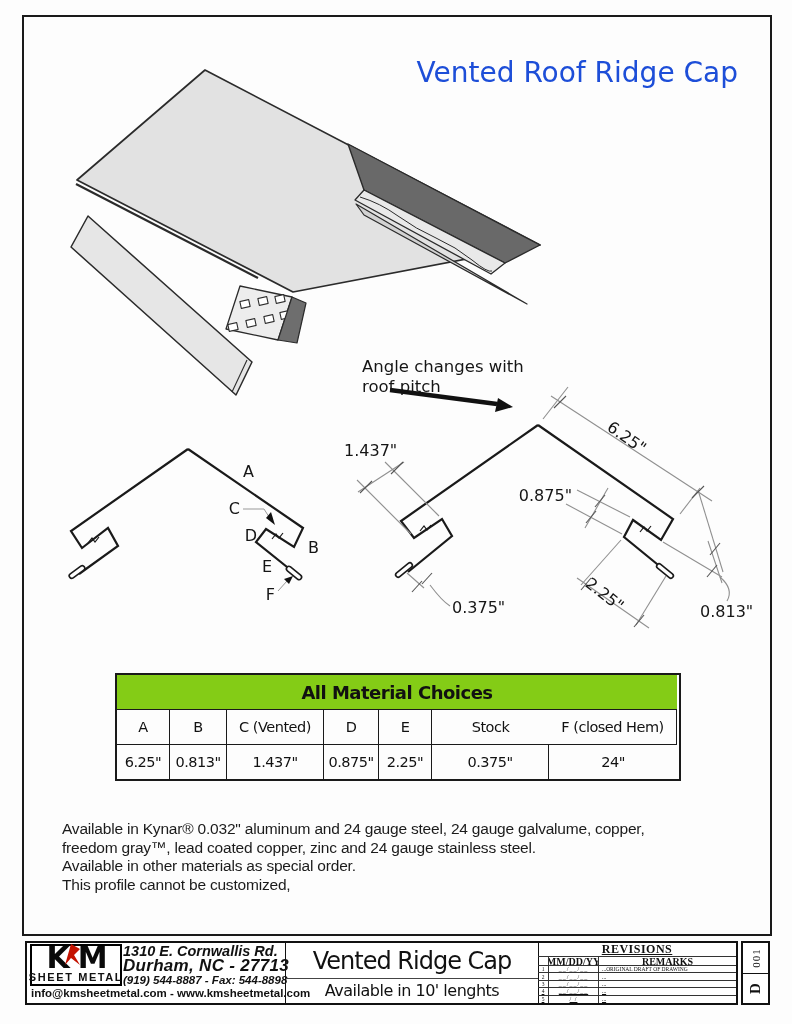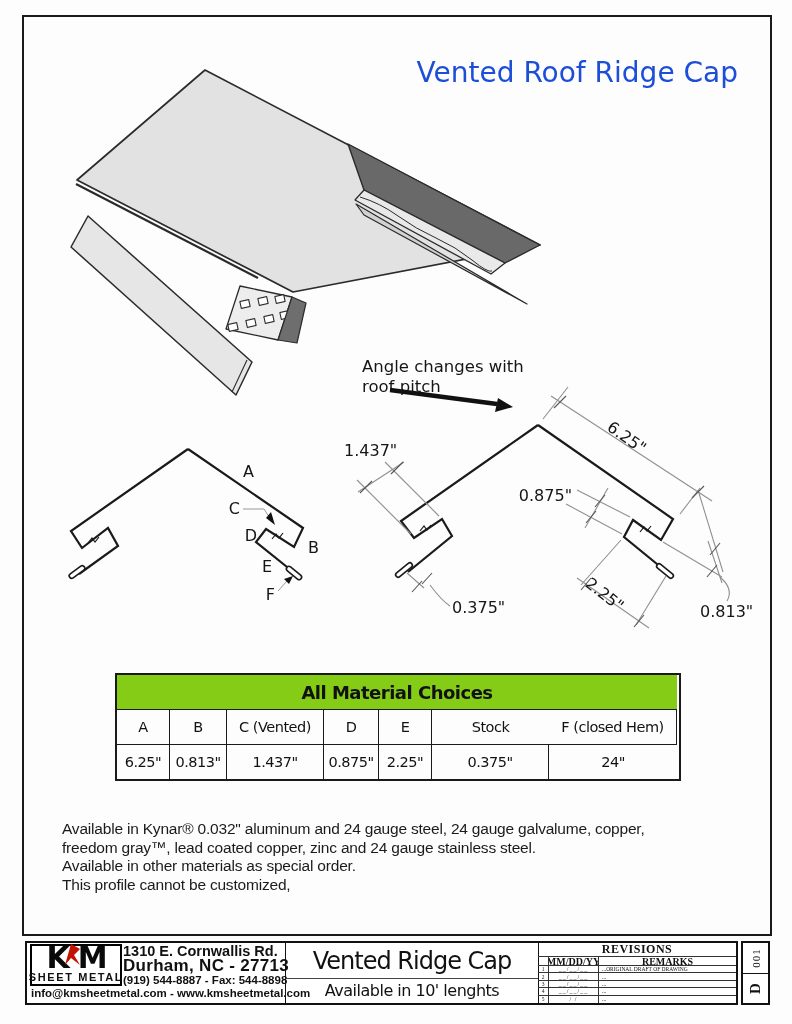--- a/index.html
+++ b/index.html
@@ -33,33 +33,33 @@
 
   
   #footer-box{position:absolute;left:25px;top:941px;width:709px;height:60px;border:2px solid #111;background:#fff;}
   #logo-box{position:absolute;left:3px;top:1px;width:88px;height:38px;border:2.5px solid #000;
         display:flex;flex-direction:column;align-items:center;justify-content:flex-start;background:#fff;}
   #logo-letters{display:flex;align-items:center;height:26px;margin-top:-1px;}
   #logo-letters .biglet{font-family:"DejaVu Sans",sans-serif;font-weight:bold;font-size:30px;
         line-height:26px;color:#0a0a0a;letter-spacing:-2px;}
   #logo-mark{margin:0 -4px;position:relative;top:-1px;}
   #logo-sub{font-size:11px;font-weight:bold;letter-spacing:1.6px;white-space:nowrap;margin-top:0px;}
-  #addr{position:absolute;left:96px;top:1px;width:160px;}
+  #addr{position:absolute;left:96px;top:1px;width:160px;font-style:italic;}
   #addr .a1{font-size:14.5px;font-weight:bold;white-space:nowrap;line-height:14px;}
   #addr .a2{font-size:17px;font-weight:bold;white-space:nowrap;line-height:16px;letter-spacing:0.3px;text-align:center;}
   #addr .a3{font-size:11.5px;font-weight:bold;white-space:nowrap;line-height:12px;}
   #email-line{position:absolute;left:4px;top:44px;font-size:11.5px;font-weight:bold;white-space:nowrap;}
   #ft-mid{position:absolute;left:258px;top:0;width:252px;height:100%;border-left:1.5px solid #111;border-right:1.5px solid #111;}
   #ft-mid .pt{height:35px;border-bottom:1px solid #444;display:flex;align-items:center;justify-content:center;
         font-size:24px;font-family:"DejaVu Sans",sans-serif;letter-spacing:-1px;}
   #ft-mid .ps{height:23px;display:flex;align-items:center;justify-content:center;font-size:16px;
         font-family:"DejaVu Sans",sans-serif;letter-spacing:-0.5px;}
   #revisions{position:absolute;left:511px;top:0;right:0;height:100%;
         font-family:"Liberation Serif",serif;display:grid;
-        grid-template-columns:11px 50px 1fr;grid-template-rows:14px 9px repeat(5,1fr);}
+        grid-template-columns:11px 50px 1fr;grid-template-rows:14px 9px repeat(5,1fr);text-decoration:underline;}
   #revisions .rv-title{grid-column:1 / span 3;display:flex;align-items:center;justify-content:center;
         font-size:12px;font-weight:bold;border-bottom:0.75px solid #333;letter-spacing:0.5px;}
   #revisions .rc{border-right:0.75px solid #333;border-bottom:0.75px solid #333;
         display:flex;align-items:center;overflow:hidden;white-space:nowrap;}
   #revisions .rc.nb{border-bottom:none;}
   #revisions .rc.ne{border-right:none;}
   #revisions .hd{font-size:10px;font-weight:bold;justify-content:center;}
   #revisions .num{font-size:5.5px;justify-content:center;}
   #revisions .dt{font-size:6px;justify-content:center;letter-spacing:1px;}
   #revisions .rm{font-size:5.5px;padding-left:3px;}

